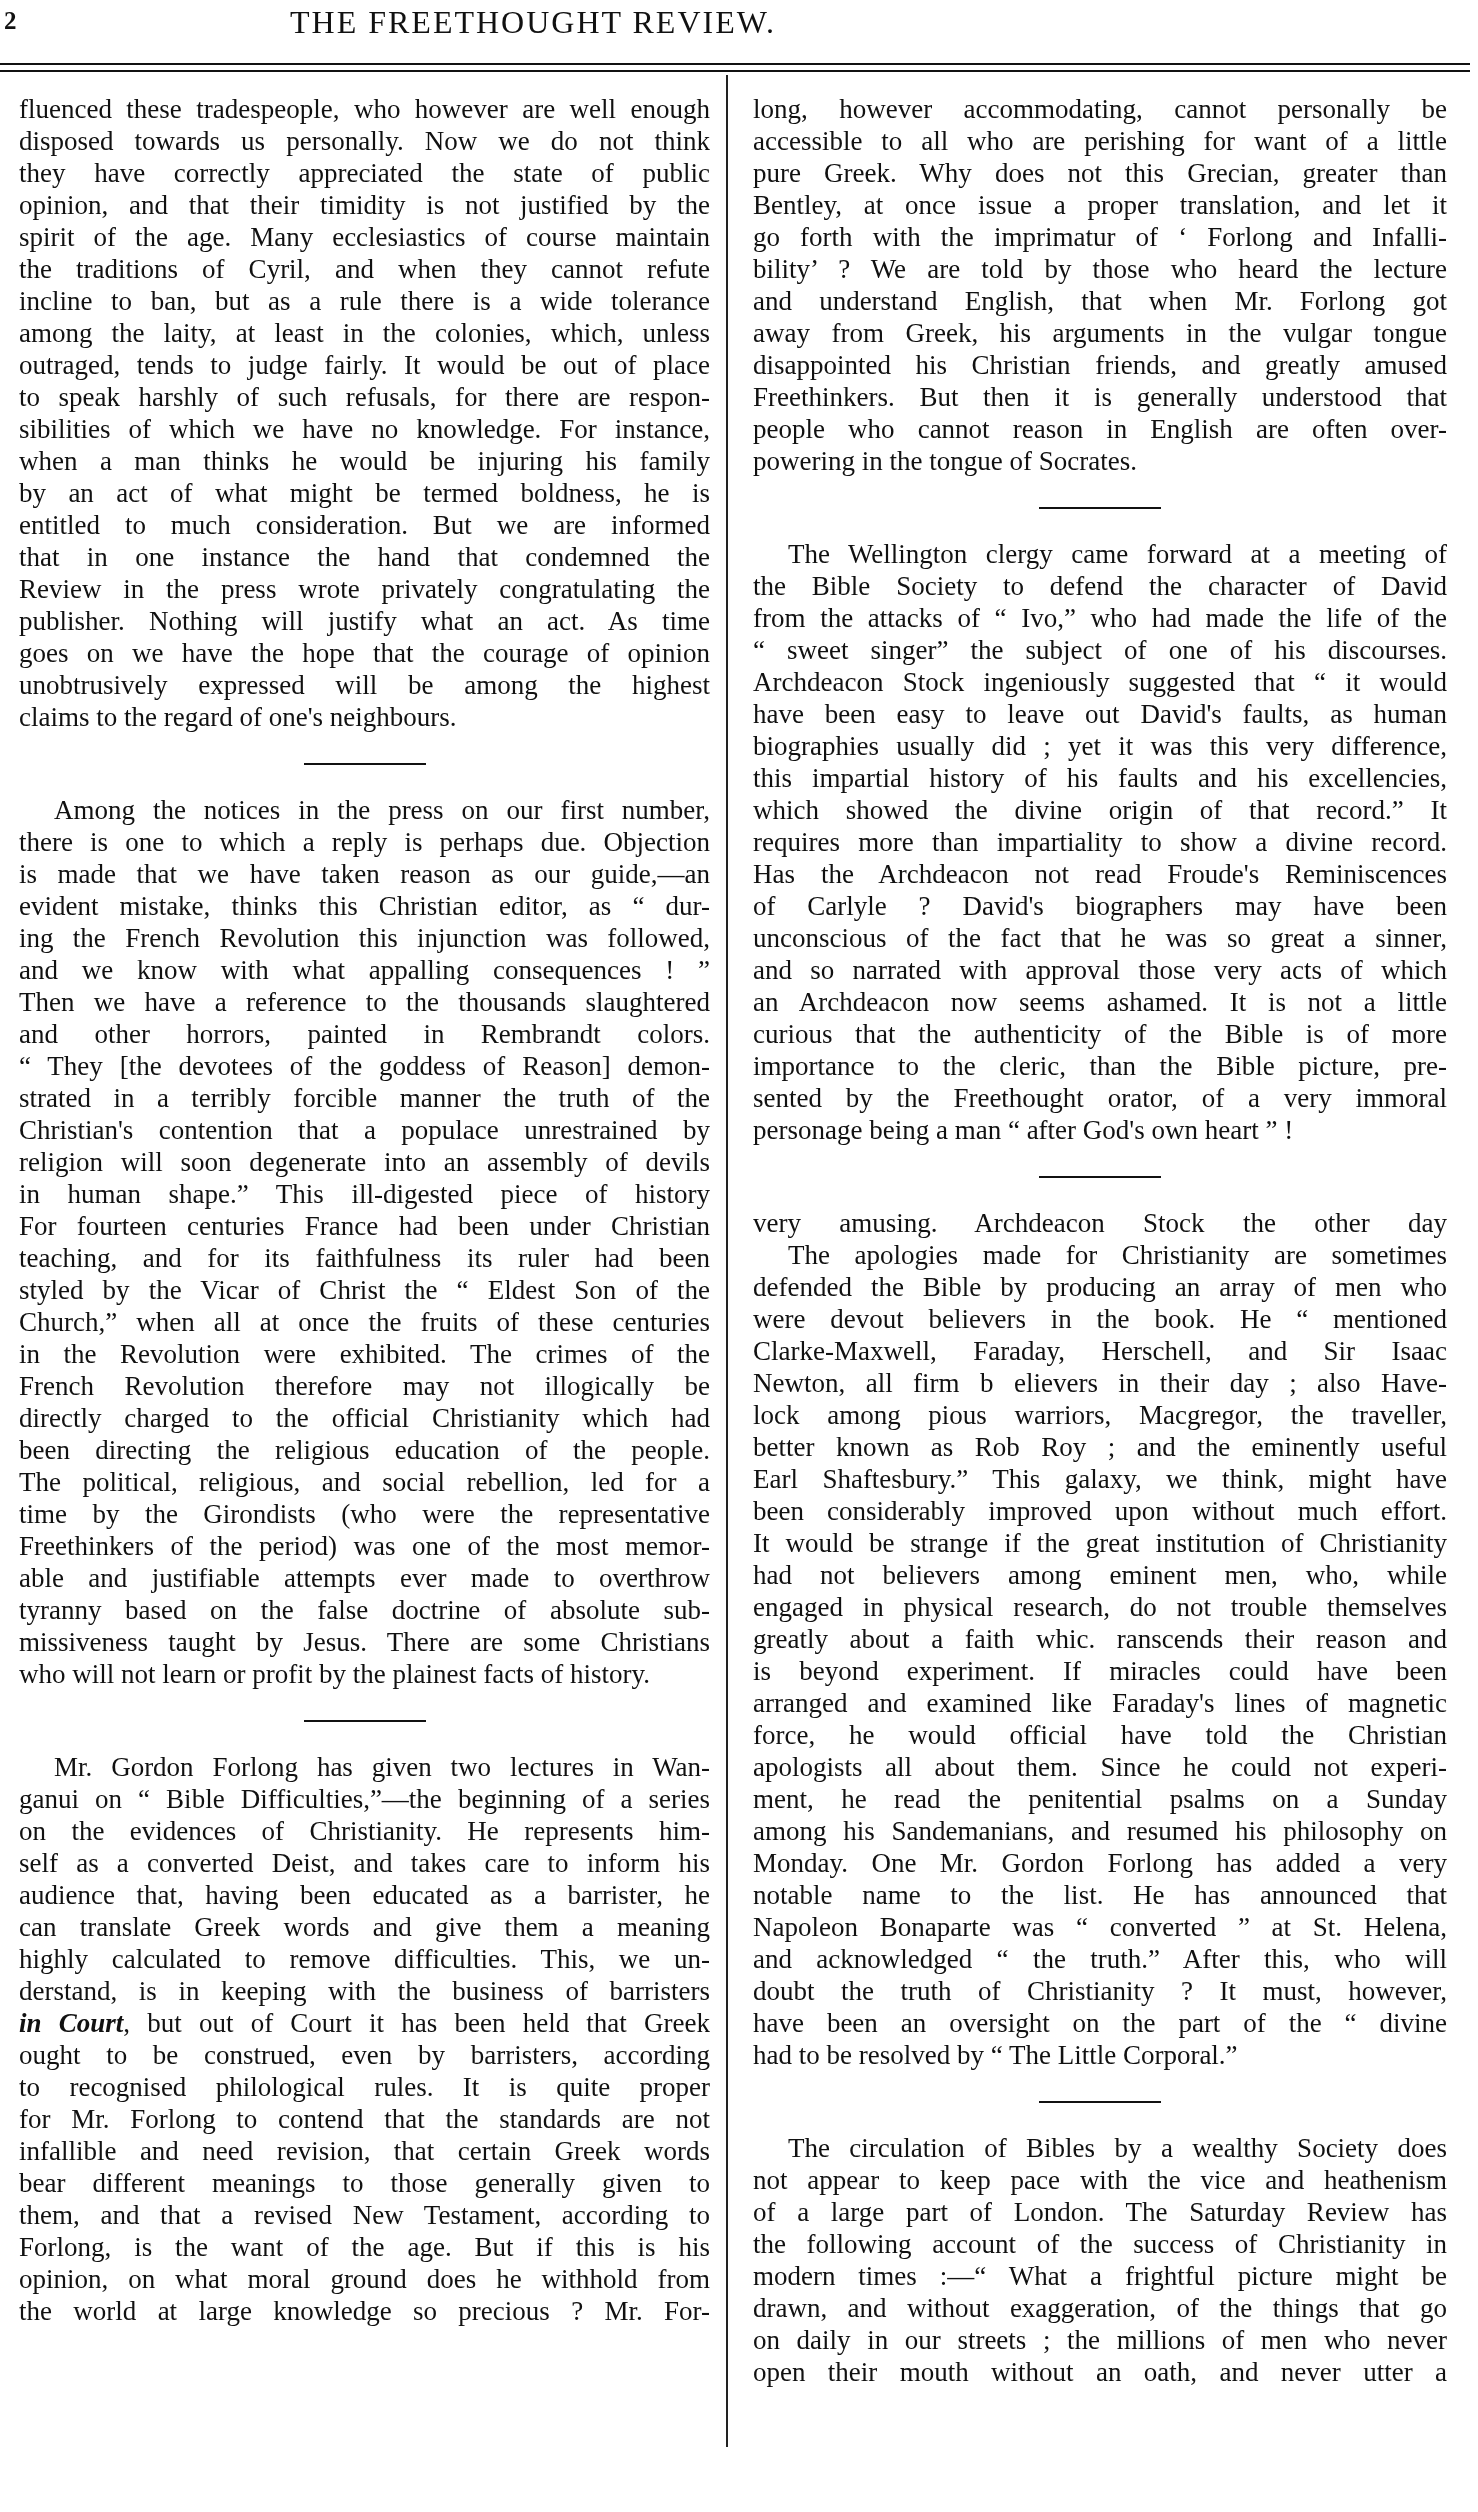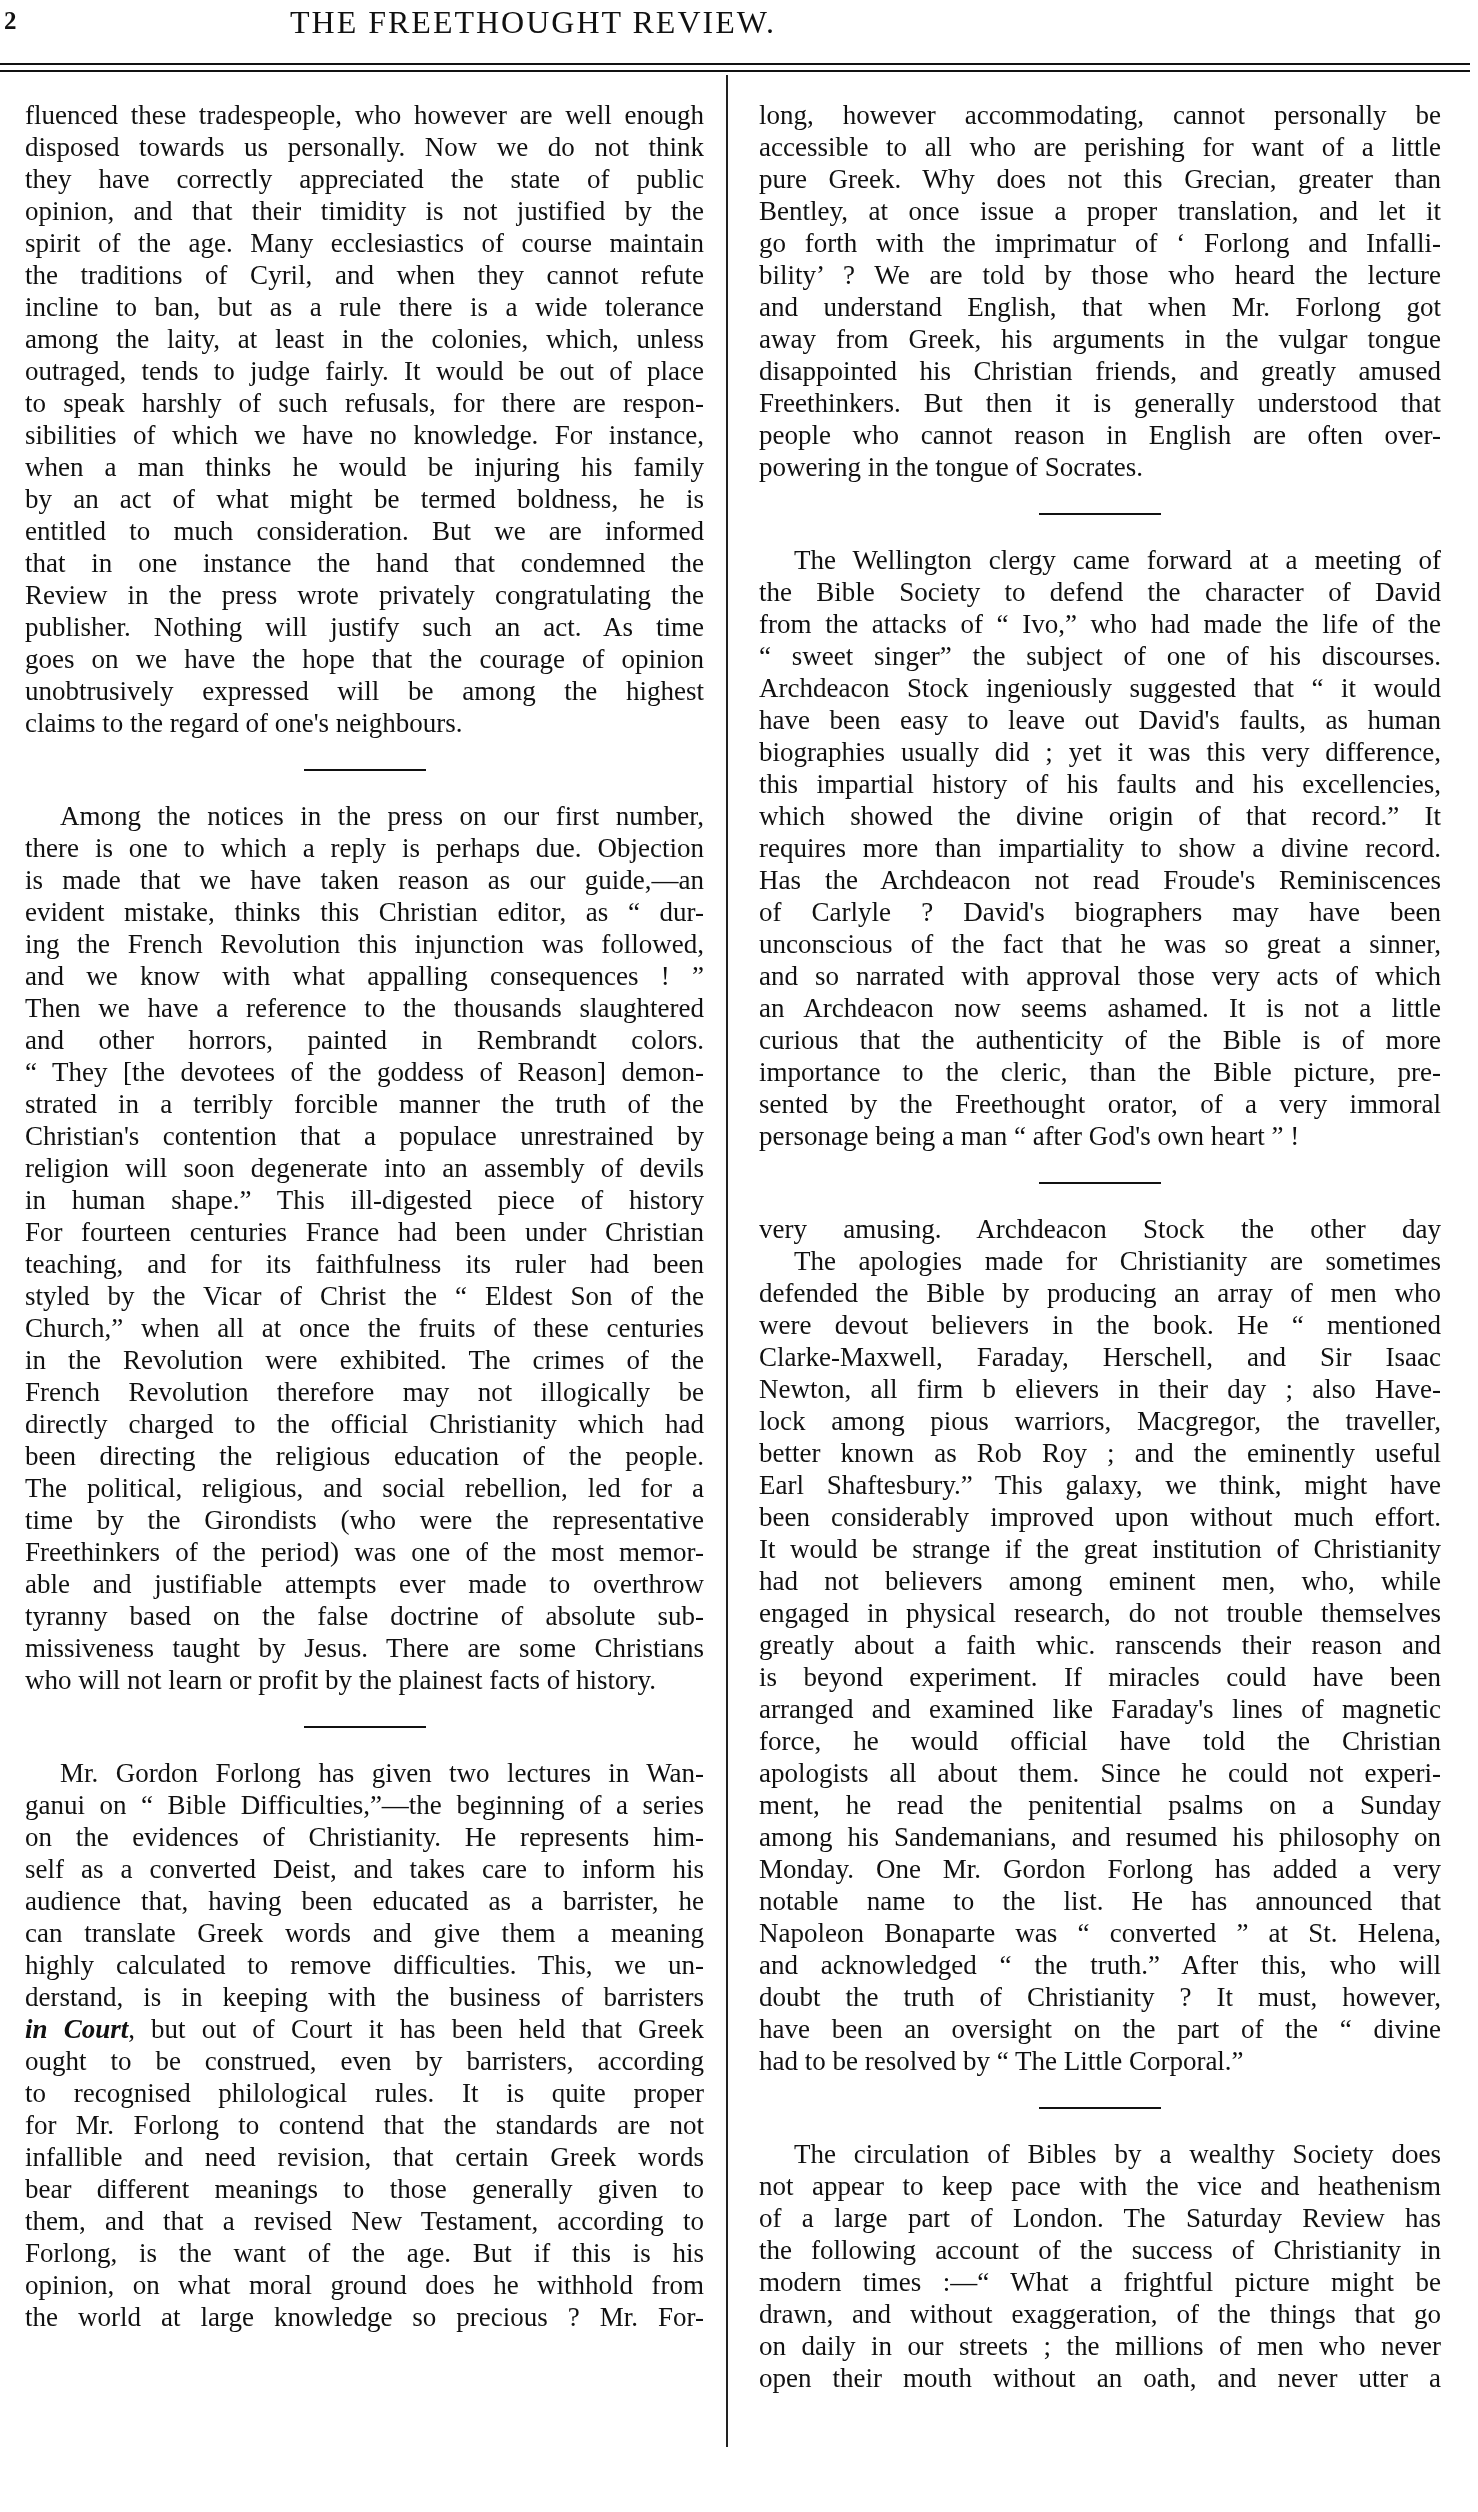--- a/index.html
+++ b/index.html
@@ -7,21 +7,21 @@
   .page-number { position: absolute; left: 4px; top: 6px; font-size: 25px; font-weight: bold; line-height: 30px; }
   .masthead { position: absolute; left: 0; width: 1208px; top: 4px; text-align: center; font-size: 32px; letter-spacing: 2px; line-height: 36px; }
   .masthead span { position: relative; left: -71px; }
   .rule { position: absolute; left: 0; width: 1470px; height: 2px; background: #111; }
   .rule.r1 { top: 63px; }
   .rule.r2 { top: 70px; height: 1.5px; }
   .col-divider { position: absolute; left: 726px; top: 75px; width: 1.5px; height: 2372px; background: #222; }
   .column { position: absolute; top: 85px; width: 707px; }
   .col-left { left: 11px; }
   .col-right { left: 745px; width: 710px; }
-  .para { margin: 14px; }
+  .para { margin: 8px; }
   .line { display: block; font-size: 27px; line-height: 32px; height: 32px; text-align: justify; text-align-last: justify; white-space: nowrap; overflow: hidden; }
   .line.last { text-align-last: left; }
   .line.indent { padding-left: 35px; }
   .sep { width: 122px; height: 2px; background: #111; margin: 30px auto 29px auto; }
   em { font-style: italic; font-weight: bold; }
 </style>
 </head>
 <body>
 
 <div class="page-number">2</div>
@@ -41,21 +41,21 @@
       <span class="line">incline to ban, but as a rule there is a wide tolerance</span>
       <span class="line">among the laity, at least in the colonies, which, unless</span>
       <span class="line">outraged, tends to judge fairly.  It would be out of place</span>
       <span class="line">to speak harshly of such refusals, for there are respon-</span>
       <span class="line">sibilities of which we have no knowledge.  For instance,</span>
       <span class="line">when a man thinks he would be injuring his family</span>
       <span class="line">by an act of what might be termed boldness, he is</span>
       <span class="line">entitled to much consideration.  But we are informed</span>
       <span class="line">that in one instance the hand that condemned the</span>
       <span class="line">Review in the press wrote privately congratulating the</span>
-      <span class="line">publisher.  Nothing will justify such an act.  As time</span>
+      <span class="line">publisher.  Nothing will justify what an act.  As time</span>
       <span class="line">goes on we have the hope that the courage of opinion</span>
       <span class="line">unobtrusively expressed will be among the highest</span>
       <span class="line last">claims to the regard of one's neighbours.</span>
     </div>
     <div class="sep"></div>
     <div class="para">
       <span class="line indent">Among the notices in the press on our first number,</span>
       <span class="line">there is one to which a reply is perhaps due.  Objection</span>
       <span class="line">is made that we have taken reason as our guide,—an</span>
       <span class="line">evident mistake, thinks this Christian editor, as “ dur-</span>

